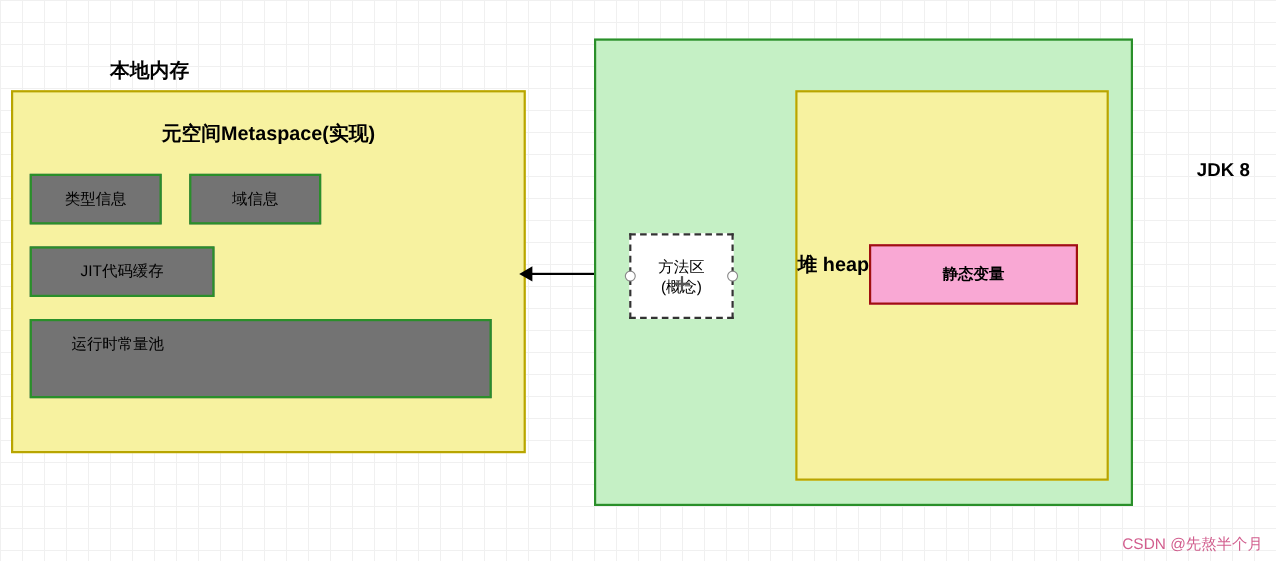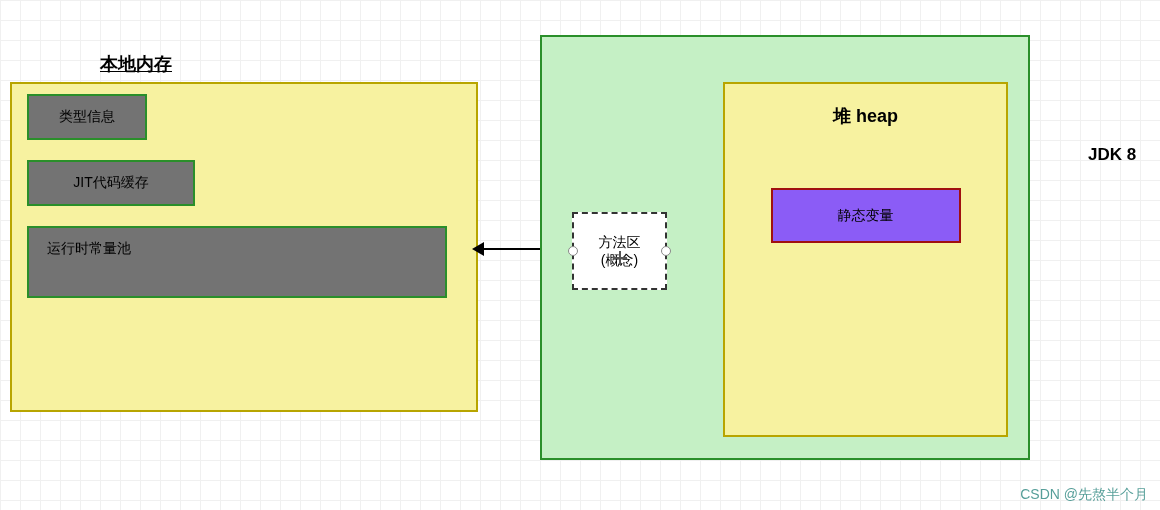--- a/index.html
+++ b/index.html
@@ -15,21 +15,20 @@
       background-size: 20px 20px;
       overflow: hidden;
     }
 
     .label-native {
       position: absolute;
       left: 100px;
       top: 52px;
       font-size: 18px;
       font-weight: bold;
-      text-decoration: underline;
     }
 
     .metaspace-box {
       position: absolute;
       left: 10px;
       top: 82px;
       width: 468px;
       height: 330px;
       background: #f7f2a0;
       border: 2px solid #b8a500;
@@ -52,61 +51,62 @@
       display: flex;
       align-items: center;
       justify-content: center;
       font-size: 14px;
       padding: 12px 0;
     }
     .gb1 { width: 120px; }
     .gb2 { width: 120px; }
     .gb3 { width: 120px; }
     .gb4 { width: 168px; margin-bottom: 20px; }
-    .gb5 { width: 420px; height: 72px; justify-content: flex-start; padding-left: 18px; align-items: flex-start; padding-top: 12px; }
+    .gb5 { width: 420px; height: 72px; justify-content: flex-start; padding-left: 36px; align-items: flex-start; padding-top: 12px; }
 
     .right-container {
       position: absolute;
       left: 540px;
       top: 35px;
       width: 490px;
       height: 425px;
       background: #c5f0c5;
       border: 2px solid #2a8f2a;
     }
 
     .heap-box {
       position: absolute;
       right: 20px;
       top: 45px;
       width: 285px;
       height: 355px;
       background: #f7f2a0;
       border: 2px solid #b8a500;
       display: flex;
-      flex-direction: column;
+      flex-direction: row;
       align-items: center;
       padding-top: 20px;
     }
     .heap-title {
       font-size: 18px;
       font-weight: bold;
       margin-bottom: 60px;
     }
     .red-box {
       width: 190px;
       height: 55px;
-      background: #8b5cf6;
+      background: #f9a8d4;
       border: 2px solid #a01010;
       display: flex;
       align-items: center;
       justify-content: center;
       font-size: 14px;
       color: #000;
       margin-bottom: 40px;
+      font-weight: bold;
     }
 
     .method-area {
       position: absolute;
       left: 30px;
       top: 175px;
       width: 95px;
       height: 78px;
       border: 2px dashed #333;
       background: #ffffff;
@@ -181,33 +181,35 @@
       font-size: 17px;
       font-weight: bold;
       margin-left: 25px;
     }
 
     .watermark {
       position: absolute;
       right: 12px;
       bottom: 6px;
       font-size: 14px;
-      color: #0f766e;
+      color: #be185d;
       opacity: 0.7;
       text-align: right;
     }
   </style>
 </head>
 <body>
 
 <div class="label-native">本地内存</div>
 
 <div class="metaspace-box">
+  <div class="metaspace-title">元空间Metaspace(实现)</div>
   <div class="green-row">
     <div class="green-box gb1">类型信息</div>
+    <div class="green-box gb2">域信息</div>
   </div>
   <div class="green-box gb4">JIT代码缓存</div>
   <div class="green-box gb5">运行时常量池</div>
 </div>
 
 <div class="arrow-line"></div>
 <div class="arrow-head"></div>
 
 <div class="right-container">
 

